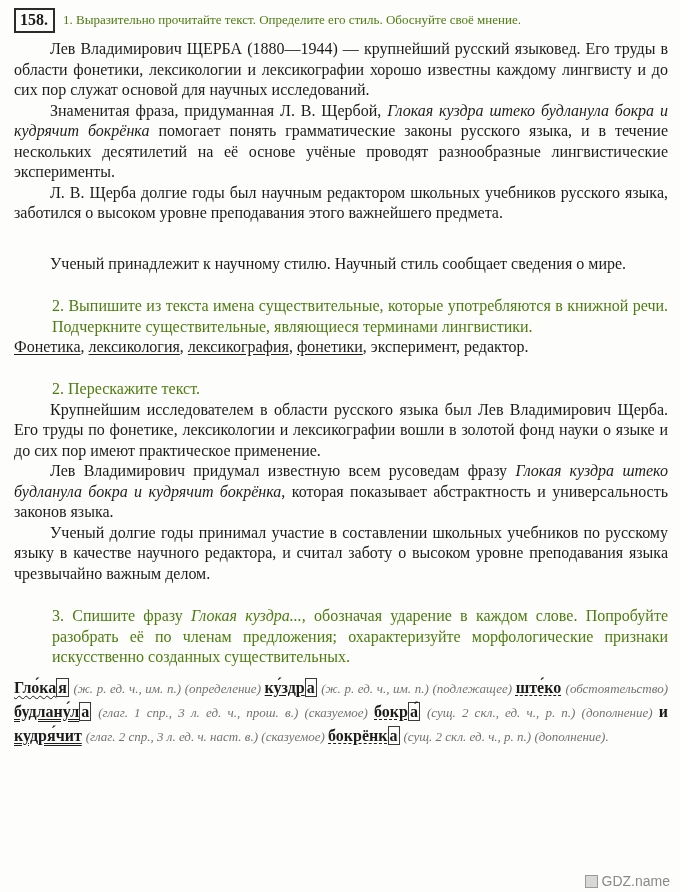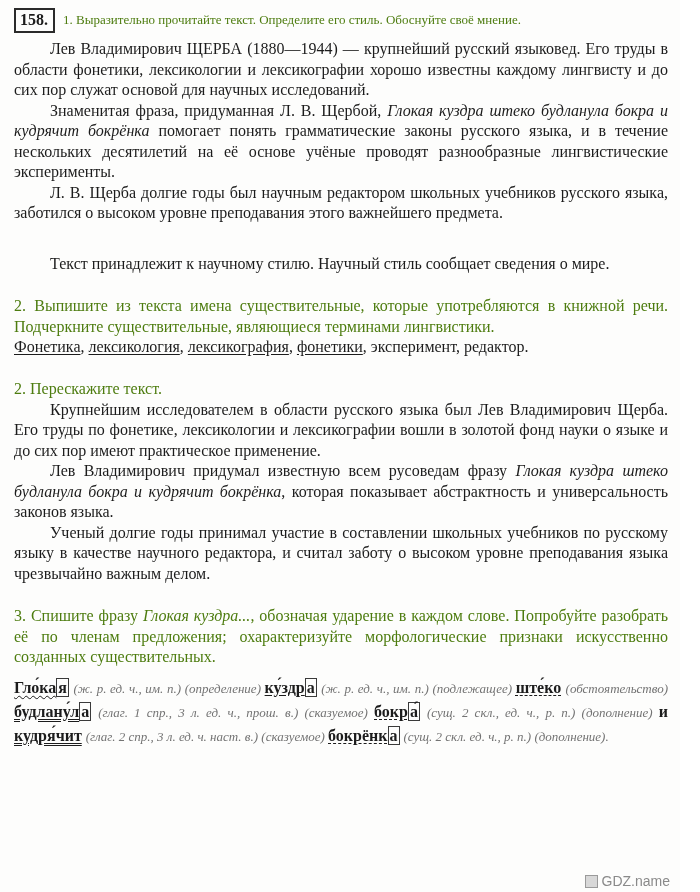--- a/index.html
+++ b/index.html
@@ -19,21 +19,21 @@
     font-weight:bold;font-size:16px;line-height:1.15;
     padding:1px 5px 2px 4px;flex:0 0 auto;
   }
   .task, .task-inline{
     color:#4d7c0f;font-size:13px;line-height:1.38;
   }
   .task-inline{padding-top:3px;}
   .blk{margin:0;font-size:16px;line-height:1.28;text-align:justify;}
   .body{text-indent:36px;}
   .flush{text-indent:0;}
-  .task{text-indent:0;text-align:justify;}
+  .task{text-indent:0;text-align:justify;margin-left:38px;}
   .parse{line-height:1.5;text-align:justify;}
   .gap-xl{margin-top:30px;}
   .gap-lg{margin-top:22px;}
   .gap-sm{margin-top:8px;}
   .it{font-style:italic;}
   .ul{text-decoration:underline;text-underline-offset:2px;}
   .b{font-weight:bold;}
   .box{font-weight:bold;border:1px solid #3a3a3a;padding:0 1px;}
   .gi{color:#737373;font-style:italic;font-size:13px;}
   .u-wav{text-decoration:underline wavy;text-decoration-thickness:1px;text-underline-offset:2px;}
@@ -59,21 +59,21 @@
 
   <div class="header">
     <span class="num-box">158.</span>
     <span class="task-inline">1. Выразительно прочитайте текст. Определите его стиль. Обоснуйте своё мнение.</span>
   </div>
 
   <div id="content">
       <p class="blk body"><span>Лев Владимирович ЩЕРБА (1880—1944) — крупнейший русский языковед. Его труды в области фонетики, лексикологии и лексикографии хорошо известны каждому лингвисту и до сих пор служат основой для научных исследований.</span></p>
       <p class="blk body"><span>Знаменитая фраза, придуманная Л. В. Щербой, </span><span class="it">Глокая куздра штеко будланула бокра и кудрячит бокрёнка</span><span> помогает понять грамматические законы русского языка, и в течение нескольких десятилетий на её основе учёные проводят разнообразные лингвистические эксперименты.</span></p>
       <p class="blk body"><span>Л. В. Щерба долгие годы был научным редактором школьных учебников русского языка, заботился о высоком уровне преподавания этого важнейшего предмета.</span></p>
-      <p class="blk body gap-xl"><span>Текст принадлежит к научному стилю. Научный стиль сообщает сведения о мире.</span></p>
+      <p class="blk body gap-xl"><span>Ученый принадлежит к научному стилю. Научный стиль сообщает сведения о мире.</span></p>
       <p class="blk task gap-lg"><span>2. Выпишите из текста имена существительные, которые употребляются в книжной речи. Подчеркните существительные, являющиеся терминами лингвистики.</span></p>
       <p class="blk flush"><span class="ul">Фонетика</span><span>, </span><span class="ul">лексикология</span><span>, </span><span class="ul">лексикография</span><span>, </span><span class="ul">фонетики</span><span>, эксперимент, редактор.</span></p>
       <p class="blk task gap-lg"><span>2. Перескажите текст.</span></p>
       <p class="blk body"><span>Крупнейшим исследователем в области русского языка был Лев Владимирович Щерба. Его труды по фонетике, лексикологии и лексикографии вошли в золотой фонд науки о языке и до сих пор имеют практическое применение.</span></p>
       <p class="blk body"><span>Лев Владимирович придумал известную всем русоведам фразу </span><span class="it">Глокая куздра штеко будланула бокра и кудрячит бокрёнка</span><span>, которая показывает абстрактность и универсальность законов языка.</span></p>
       <p class="blk body"><span>Ученый долгие годы принимал участие в составлении школьных учебников по русскому языку в качестве научного редактора, и считал заботу о высоком уровне преподавания языка чрезвычайно важным делом.</span></p>
       <p class="blk task gap-lg"><span>3. Спишите фразу </span><span class="it">Глокая куздра...</span><span>, обозначая ударение в каждом слове. Попробуйте разобрать её по членам предложения; охарактеризуйте морфологические признаки искусственно созданных существительных.</span></p>
       <p class="blk parse gap-sm"><span class="b u-wav">Гло́ка</span><span class="box">я</span><span> </span><span class="gi">(ж. р. ед. ч., им. п.) (определение) </span><span class="b u-sol">ку́здр</span><span class="box">а</span><span> </span><span class="gi">(ж. р. ед. ч., им. п.) (подлежащее) </span><span class="b u-dash">ште́ко</span><span> </span><span class="gi">(обстоятельство) </span><span class="b u-dbl">будлану́л</span><span class="box">а</span><span> </span><span class="gi">(глаг. 1 спр., 3 л. ед. ч., прош. в.) (сказуемое) </span><span class="b u-dash">бокр</span><span class="box">а́</span><span> </span><span class="gi">(сущ. 2 скл., ед. ч., р. п.) (дополнение) </span><span class="b">и </span><span class="b u-dbl">кудря́чит</span><span> </span><span class="gi">(глаг. 2 спр., 3 л. ед. ч. наст. в.) (сказуемое) </span><span class="b u-dash">бокрёнк</span><span class="box">а</span><span> </span><span class="gi">(сущ. 2 скл. ед. ч., р. п.) (дополнение).</span></p>
     </div>
 

